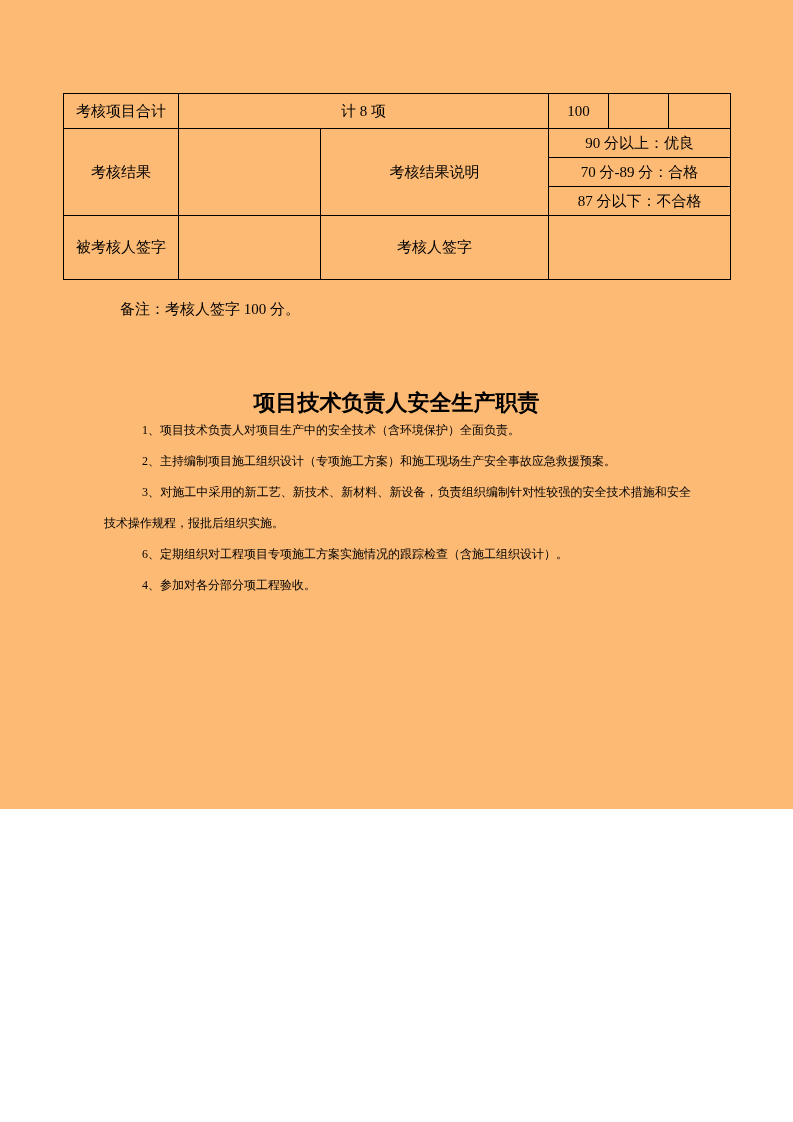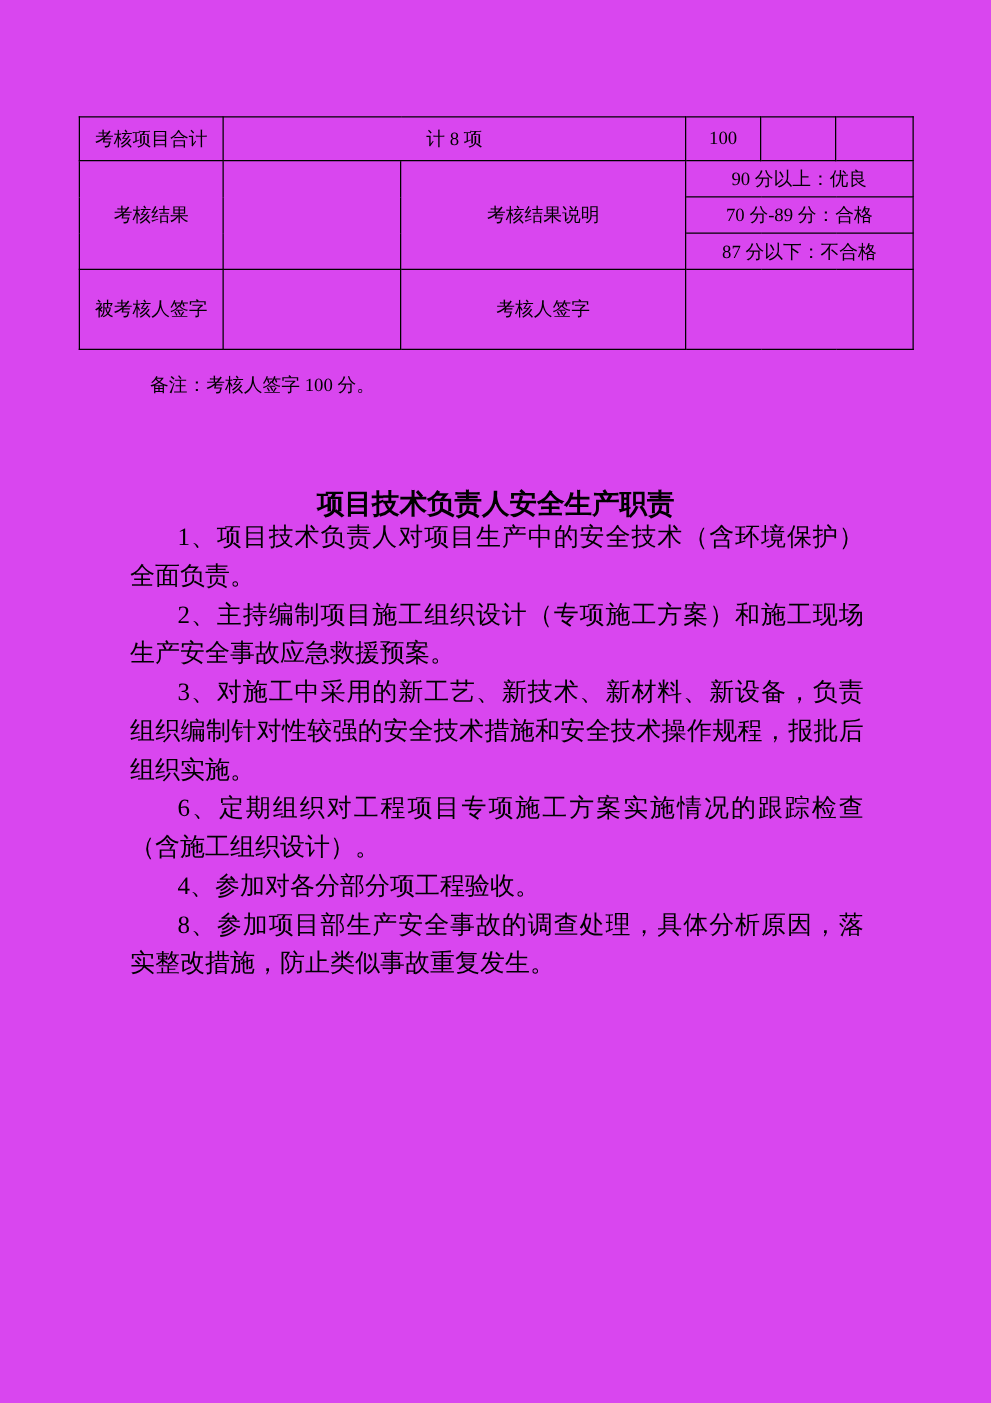--- a/index.html
+++ b/index.html
@@ -3,22 +3,22 @@
 <meta charset="utf-8">
 <style>
   html, body {
     margin: 0;
     padding: 0;
     background: #ffffff;
   }
   .page {
     position: relative;
     width: 793px;
-    height: 1122px;
-    background: #d946ef;
+    height: 809px;
+    background: #fdba74;
     font-family: "Liberation Serif", "DejaVu Serif", serif;
     color: #000000;
     overflow: hidden;
   }
 
   
   table.assessment {
     position: absolute;
     top: 93px;
     left: 63px;
@@ -63,21 +63,21 @@
     font-weight: bold;
     line-height: 30px;
   }
 
   
   .doc-body {
     position: absolute;
     top: 415px;
     left: 104px;
     width: 587px;
-    font-size: 20px;
+    font-size: 12px;
     line-height: 31px;
     text-align: justify;
   }
   .doc-body p {
     margin: 0;
     text-indent: 38px;
   }
 </style>
 </head>
 <body>
@@ -125,16 +125,15 @@
   <div class="note">备注：考核人签字 100 分。</div>
 
   <h1 class="doc-title">项目技术负责人安全生产职责</h1>
 
   <div class="doc-body">
     <p>1、项目技术负责人对项目生产中的安全技术（含环境保护）全面负责。</p>
     <p>2、主持编制项目施工组织设计（专项施工方案）和施工现场生产安全事故应急救援预案。</p>
     <p>3、对施工中采用的新工艺、新技术、新材料、新设备，负责组织编制针对性较强的安全技术措施和安全技术操作规程，报批后组织实施。</p>
     <p>6、定期组织对工程项目专项施工方案实施情况的跟踪检查（含施工组织设计）。</p>
     <p>4、参加对各分部分项工程验收。</p>
-    <p>8、参加项目部生产安全事故的调查处理，具体分析原因，落实整改措施，防止类似事故重复发生。</p>
   </div>
 
 </div>
 
 </body></html>

